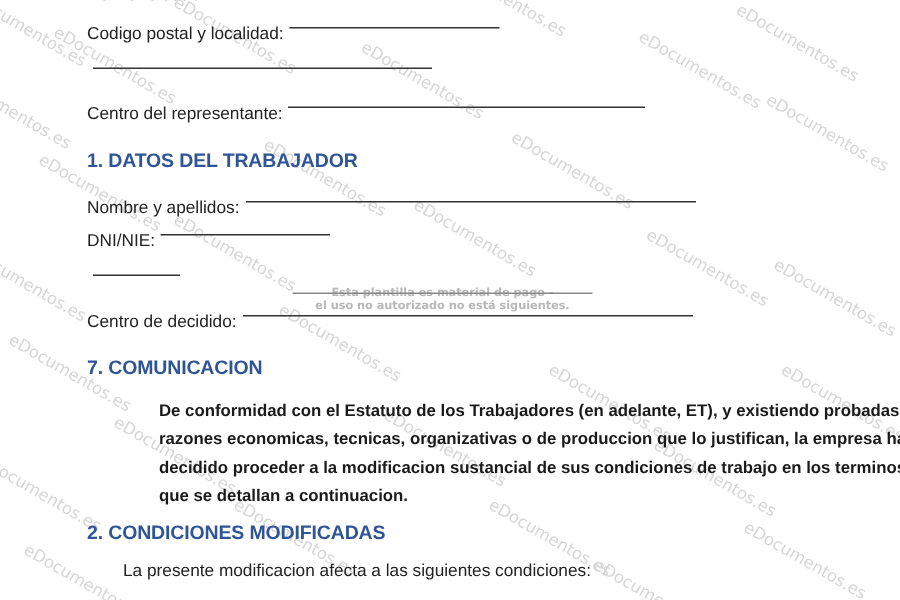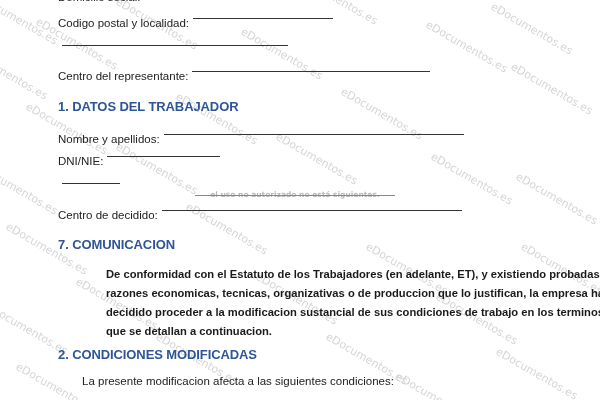--- a/index.html
+++ b/index.html
@@ -108,20 +108,21 @@
   <div class="field" style="top:182px">
     <span class="line" style="width:58px"></span>
   </div>
   <div class="field" style="top:209px">
     <span>Centro de decidido:</span>
     <span class="line" style="width:300px"></span>
   </div>
 
   <div class="notice">
     <div class="strike"></div>
+    <div>Esta plantilla es material de pago -</div>
     <div>el uso no autorizado no está siguientes.</div>
   </div>
 
   <div class="heading" style="top:237px">7. COMUNICACION</div>
   <div class="para" style="top:265px">De conformidad con el Estatuto de los Trabajadores (en adelante, ET), y existiendo probadas razones economicas, tecnicas, organizativas o de produccion que lo justifican, la empresa ha decidido proceder a la modificacion sustancial de sus condiciones de trabajo en los terminos que se detallan a continuacion.</div>
 
   <div class="heading" style="top:347px">2. CONDICIONES MODIFICADAS</div>
   <div class="plain" style="top:375px">La presente modificacion afecta a las siguientes condiciones:</div>
 
 </div>

